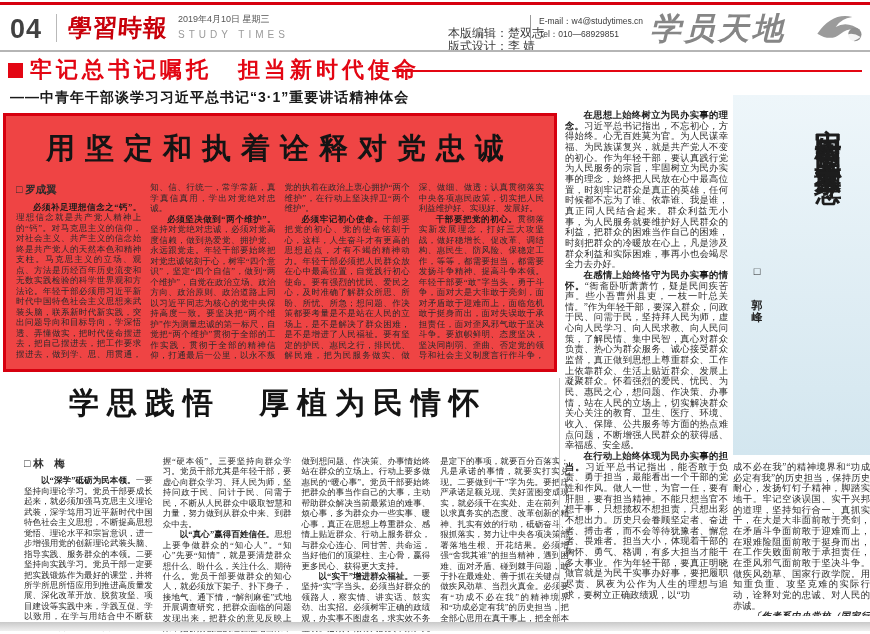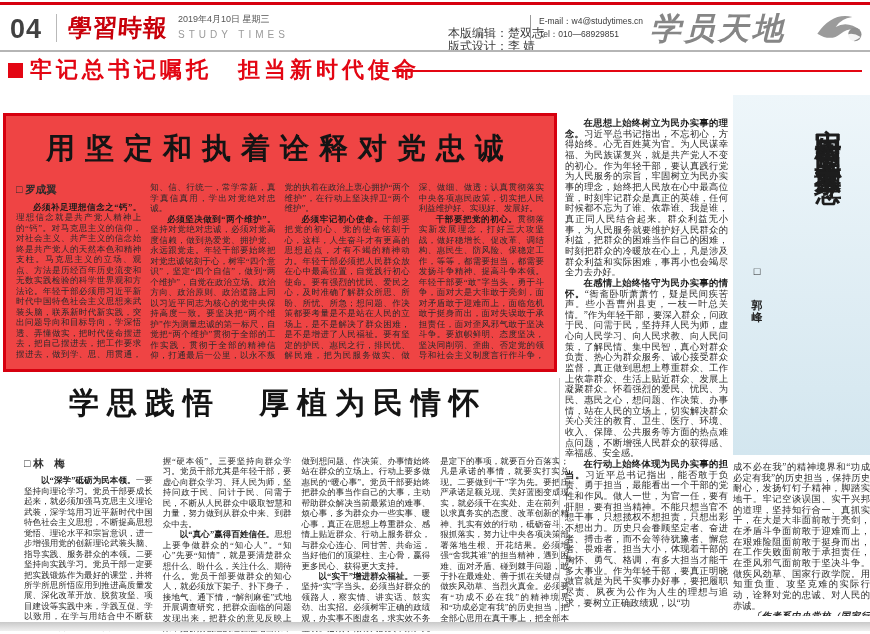--- a/index.html
+++ b/index.html
@@ -45,21 +45,21 @@
   
   .art2-title { position:absolute; left:0; top:383px; width:556px; text-align:center; font-size:30px;
                 font-weight:bold; letter-spacing:8px; color:#141414; white-space:nowrap; }
   .art2-body { position:absolute; left:24px; top:436px; width:545px; height:184px;
                column-count:4; column-gap:10px; font-size:8.5px; line-height:10.45px;
                text-align:justify; overflow:hidden;margin-top:20px; }
 
   
   .vrule { position:absolute; left:559px; top:378px; width:1px; height:240px; background:#c6c6c6; }
   .art3-col1 { position:absolute; left:565px; top:110px; width:163px; height:506px;
-               font-size:9.3px; line-height:10.65px; text-align:justify; overflow:hidden;margin-top:8px; }
+               font-size:9.3px; line-height:10.65px; text-align:justify; overflow:hidden; }
   .vblock { position:absolute; left:733px; top:95px; width:137px; height:360px;
             background:linear-gradient(180deg,#eef6fa 0%, #d3e6ef 100%); }
   .vtitle { position:absolute; top:12px; right:24px; writing-mode:vertical-rl; font-size:27px;
             font-weight:bold; letter-spacing:5px; color:#1d1d1d; }
   .vauthor { position:absolute; top:170px; left:16px; writing-mode:vertical-rl; font-size:11px;
              font-weight:bold; letter-spacing:5px; color:#222; }
   .art3-col2 { position:absolute; left:733px; top:462px; width:137px; height:154px;
                font-size:9.3px; line-height:10.65px; text-align:justify; overflow:hidden; }
 
   
@@ -102,20 +102,21 @@
     <circle cx="49" cy="31" r="8" fill="#8f8f8f"></circle>
     <path d="M34 34 Q44 26 56 34 Q46 42 34 40 Z" fill="#ffffff" opacity="0.9"></path>
   </svg>
   <div class="header-rule"></div>
 
   <div class="banner-row">
     <span class="banner-square"></span>
     <span class="banner-title">牢记总书记嘱托　担当新时代使命</span>
   </div>
   <div class="banner-rule"></div>
+  <div class="banner-sub">——中青年干部谈学习习近平总书记“3·1”重要讲话精神体会</div>
 
   <div class="box1">
     <div class="box1-title">用坚定和执着诠释对党忠诚</div>
     <div class="box1-body">
       <div class="author">□ 罗成翼</div>
       <div>
           <p class="para"><span class="lead">必须补足理想信念之“钙”。</span>理想信念就是共产党人精神上的“钙”。对马克思主义的信仰，对社会主义、共产主义的信念始终是共产党人的天然本色和精神支柱。马克思主义的立场、观点、方法是历经百年历史流变和无数实践检验的科学世界观和方法论。年轻干部必须用习近平新时代中国特色社会主义思想来武装头脑，联系新时代新实践，突出问题导向和目标导向，学深悟透、弄懂做实，把时代使命摆进去，把自己摆进去，把工作要求摆进去，做到学、思、用贯通，知、信、行统一，常学常新，真学真信真用，学出对党绝对忠诚。</p>
           <p class="para"><span class="lead">必须坚决做到“两个维护”。</span>坚持对党绝对忠诚，必须对党高度信赖，做到热爱党、拥护党、永远跟党走。年轻干部要始终把对党忠诚铭刻于心，树牢“四个意识”，坚定“四个自信”，做到“两个维护”，自觉在政治立场、政治方向、政治原则、政治道路上同以习近平同志为核心的党中央保持高度一致。要坚决把“两个维护”作为测量忠诚的第一标尺，自觉把“两个维护”贯彻于全部的工作实践，贯彻于全部的精神信仰，打通最后一公里，以永不叛党的执着在政治上衷心拥护“两个维护”，在行动上坚决捍卫“两个维护”。</p>
           <p class="para"><span class="lead">必须牢记初心使命。</span>干部要把党的初心、党的使命铭刻于心，这样，人生奋斗才有更高的思想起点，才有不竭的精神动力。年轻干部必须把人民群众放在心中最高位置，自觉践行初心使命。要有强烈的忧民、爱民之心，及时准确了解群众所思、所盼、所忧、所急；想问题、作决策都要考量是不是站在人民的立场上，是不是解决了群众困难，是不是增进了人民福祉。要有坚定的护民、惠民之行，排民忧、解民难，把为民服务做实、做深、做细、做透；认真贯彻落实中央各项惠民政策，切实把人民利益维护好、实现好、发展好。</p>
           <p class="para"><span class="lead">干部要把党的初心。</span>贯彻落实新发展理念，打好三大攻坚战，做好稳增长、促改革、调结构、惠民生、防风险、保稳定工作，等等，都需要担当，都需要发扬斗争精神、提高斗争本领。年轻干部要“敢”字当头，勇于斗争，面对大是大非敢于亮剑，面对矛盾敢于迎难而上，面临危机敢于挺身而出，面对失误敢于承担责任，面对歪风邪气敢于坚决斗争。要旗帜鲜明、态度坚决，坚决同削弱、歪曲、否定党的领导和社会主义制度言行作斗争，坚决同两面派、阴阳人作斗争，坚决同脱离人民群众、损害人民群众利益的行为作斗争，坚决同贪污腐败、异化变质行为作斗争。</p>

